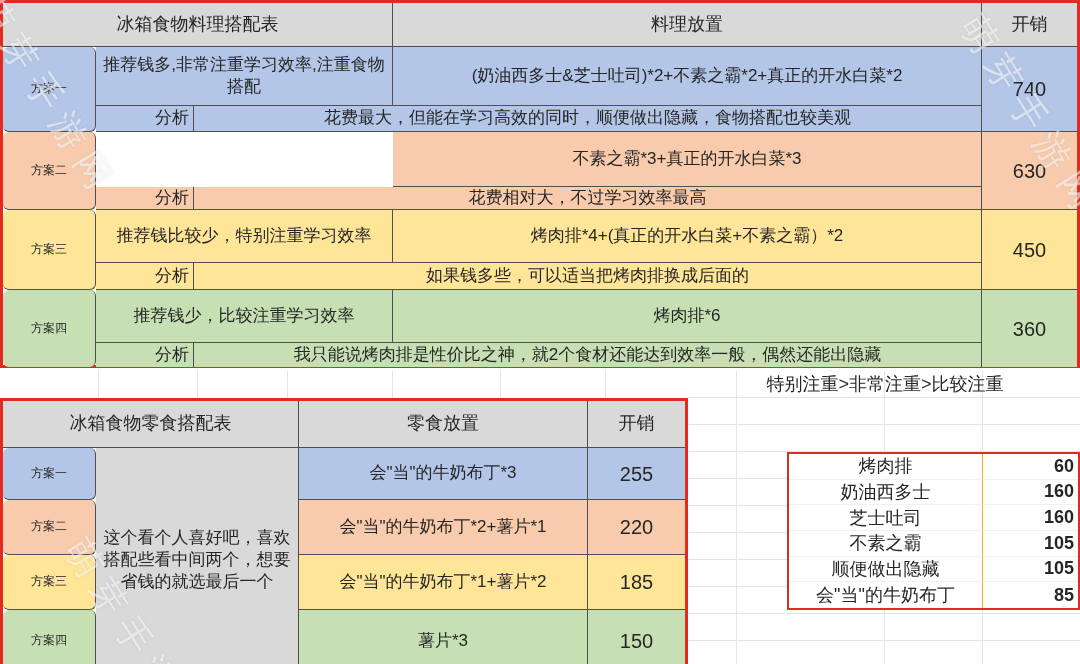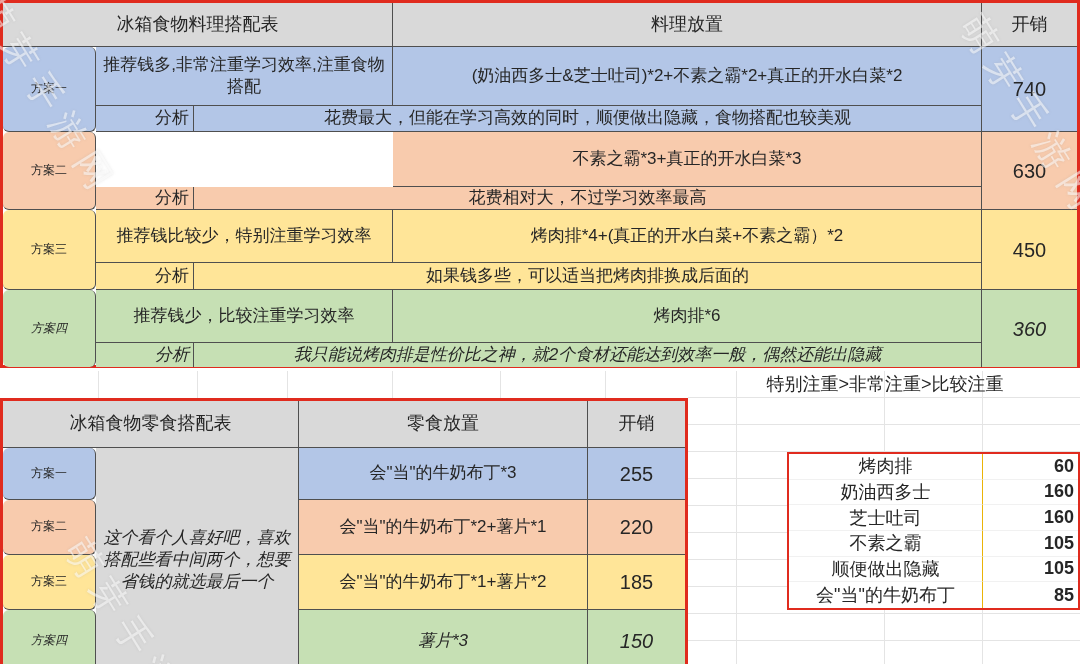--- a/index.html
+++ b/index.html
@@ -11,21 +11,21 @@
   .tbl{position:absolute;box-sizing:border-box;border:3px solid #e02b1e;display:grid;background:#fff;}
   #meal{left:0;top:0;width:1080px;height:368px;
     grid-template-columns:93px 98px 199px 589px 1fr;
     grid-template-rows:44px 59px 26px 55px 23px 53px 27px 53px 1fr;}
   #snack{left:0;top:398px;width:688px;height:277px;z-index:2;
     grid-template-columns:93px 203px 289px 1fr;
     grid-template-rows:47px 52px 55px 55px 1fr;}
   .c{border-right:1px solid #4f4f4f;border-bottom:1px solid #4f4f4f;
      display:flex;align-items:center;justify-content:center;text-align:center;
      font-size:17px;line-height:1.3;padding:1px 6px;box-sizing:border-box;}
-  .noR{border-right:none;} .noB{border-bottom:none;font-style:italic;}
+  .noR{border-right:none;} .noB{border-bottom:none;}
   .gray{background:#d9d9d9;} .blue{background:#b3c6e7;} .orange{background:#f8cbad;}
   .yellow{background:#ffe598;} .green{background:#c6e0b4;}
   .hdr{font-size:18px;} .plan{font-size:12px;border-radius:6px;} .cost{font-size:20px;}
   .alabel{justify-content:flex-end;padding-right:4px;}
   .sel{box-shadow:inset 0 0 0 2px #1a6e44;position:relative;overflow:visible;z-index:3;}
   .sel .handle{position:absolute;right:-4px;bottom:-4px;width:8px;height:8px;
       background:#1a6e44;border:1px solid #fff;box-sizing:border-box;}
   #prices{position:absolute;left:787px;top:452px;width:293px;height:158px;box-sizing:border-box;
      border:2px solid #e02b1e;display:grid;grid-template-columns:194px 1fr;
      grid-auto-rows:1fr;background:#fff;z-index:3;font-size:18px;}

